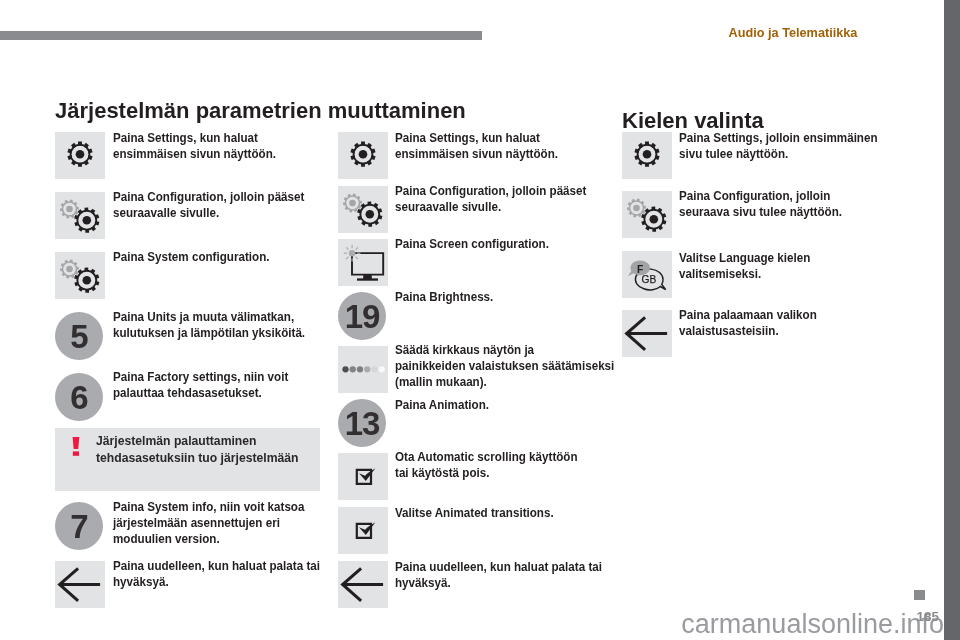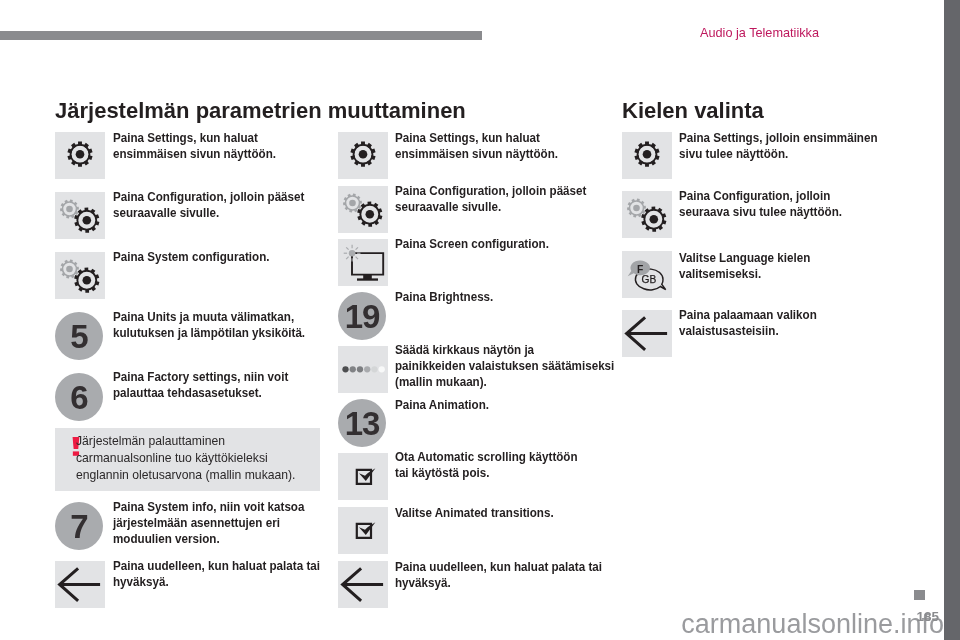--- a/index.html
+++ b/index.html
@@ -1,22 +1,22 @@
 <!DOCTYPE html>
 <html><head>
 <meta charset="utf-8">
 <style>
   html,body{margin:0;padding:0;}
   body{width:960px;height:640px;background:#fff;font-family:"Liberation Sans",sans-serif;
        overflow:hidden;position:relative;-webkit-font-smoothing:antialiased;}
   .sheet{position:absolute;left:0;top:0;width:944px;height:640px;background:#fff;overflow:hidden;}
   .rightbar{position:absolute;left:944px;top:0;width:16px;height:640px;background:#65666a;}
   .hrule{position:absolute;left:0;top:31px;width:482px;height:9px;background:#8a8b8e;}
-  .chaptitle{position:absolute;left:700px;top:26px;width:186px;text-align:left;
-    font-size:12.7px;font-weight:normal;color:#be185d;transform:translateZ(0);}
+  .chaptitle{position:absolute;left:700px;top:26px;width:186px;text-align:center;
+    font-size:12.7px;font-weight:bold;color:#a16207;transform:translateZ(0);}
   .coltitle{position:absolute;font-size:22px;font-weight:bold;color:#231f20;
     white-space:nowrap;line-height:19.8px;transform:translateZ(0);}
   .iconbox{position:absolute;width:50px;height:47px;background:#e2e3e5;}
   .circ{position:absolute;width:48px;height:48px;border-radius:50%;background:#a9abae;
     color:#332f31;font-size:33px;font-weight:bold;display:flex;align-items:center;
     justify-content:center;letter-spacing:-1px;line-height:1;}
   .circ>span{margin-top:1px;}
   .txt{position:absolute;font-size:12.2px;font-weight:bold;color:#231f20;line-height:15.9px;
     white-space:nowrap;transform:scaleX(0.955);transform-origin:0 0;}
   .note{position:absolute;background:#e2e3e5;}
@@ -33,21 +33,21 @@
   svg{display:block;}
   svg text{transform:translateZ(0);}
 </style>
 </head>
 <body>
 
 <div class="sheet">
   <div class="hrule"></div>
   <div class="chaptitle"><span>Audio ja Telematiikka</span></div>
   <div class="coltitle" id="t-left" style="left: 55px; top: 101px;"><span>Järjestelmän parametrien muuttaminen</span></div>
-  <div class="coltitle" id="t-right" style="left: 622px; top: 101px;"><span>Kielen valinta</span></div>
+  <div class="coltitle" id="t-right" style="left: 622px; top: 111px;"><span>Kielen valinta</span></div>
   <div id="content">
       <div class="iconbox" style="left: 55px; top: 132px;">
         <svg viewBox="0 0 50 47" width="50" height="47">
           <path d="M26.95 13.60L26.95 9.60L23.05 9.60L23.05 13.60ZM31.63 16.39L33.98 13.15L30.83 10.86L28.48 14.10ZM33.78 21.40L37.59 20.16L36.38 16.45L32.58 17.69ZM32.58 26.71L36.38 27.95L37.59 24.24L33.78 23.00ZM28.48 30.30L30.83 33.54L33.98 31.25L31.63 28.01ZM23.05 30.80L23.05 34.80L26.95 34.80L26.95 30.80ZM18.37 28.01L16.02 31.25L19.17 33.54L21.52 30.30ZM16.22 23.00L12.41 24.24L13.62 27.95L17.42 26.71ZM17.42 17.69L13.62 16.45L12.41 20.16L16.22 21.40ZM21.52 14.10L19.17 10.86L16.02 13.15L18.37 16.39Z" fill="#231f20"></path>
           <circle cx="25" cy="22.2" r="9.45" fill="none" stroke="#231f20" stroke-width="1.9"></circle>
           <circle cx="25" cy="22.2" r="4.3" fill="#231f20"></circle>
         </svg>
       </div>
       <div class="txt" style="left: 113px; top: 131px;">
         <div><span>Paina Settings, kun haluat</span></div>
@@ -122,24 +122,23 @@
         <div><span>Paina uudelleen, kun haluat palata tai</span></div>
         <div><span>hyväksyä.</span></div>
       </div>
       <div class="note" style="left: 55px; top: 428px; width: 265px; height: 63px;"></div>
       <div class="bang" style="left: 72px; top: 437px;">
         <svg viewBox="0 0 8 19" width="8" height="19">
           <path d="M0.55 0 H7.35 L6.25 12.0 H1.65 Z" fill="#ed1b43"></path>
           <rect x="0.85" y="14.4" width="6.2" height="4.4" fill="#ed1b43"></rect>
         </svg>
       </div>
-      <div class="notetxt" style="left: 76px; top: 433px;">
+      <div class="notetxt" style="left: 96px; top: 433px; font-weight: bold;">
         <div><span>Järjestelmän palauttaminen</span></div>
-        <div><span>carmanualsonline tuo käyttökieleksi</span></div>
-        <div><span>englannin oletusarvona (mallin mukaan).</span></div>
+        <div><span>tehdasasetuksiin tuo järjestelmään</span></div>
       </div>
       <div class="iconbox" style="left: 338px; top: 132px;">
         <svg viewBox="0 0 50 47" width="50" height="47">
           <path d="M26.95 13.60L26.95 9.60L23.05 9.60L23.05 13.60ZM31.63 16.39L33.98 13.15L30.83 10.86L28.48 14.10ZM33.78 21.40L37.59 20.16L36.38 16.45L32.58 17.69ZM32.58 26.71L36.38 27.95L37.59 24.24L33.78 23.00ZM28.48 30.30L30.83 33.54L33.98 31.25L31.63 28.01ZM23.05 30.80L23.05 34.80L26.95 34.80L26.95 30.80ZM18.37 28.01L16.02 31.25L19.17 33.54L21.52 30.30ZM16.22 23.00L12.41 24.24L13.62 27.95L17.42 26.71ZM17.42 17.69L13.62 16.45L12.41 20.16L16.22 21.40ZM21.52 14.10L19.17 10.86L16.02 13.15L18.37 16.39Z" fill="#231f20"></path>
           <circle cx="25" cy="22.2" r="9.45" fill="none" stroke="#231f20" stroke-width="1.9"></circle>
           <circle cx="25" cy="22.2" r="4.3" fill="#231f20"></circle>
         </svg>
       </div>
       <div class="txt" style="left: 395px; top: 131px;">
         <div><span>Paina Settings, kun haluat</span></div>

